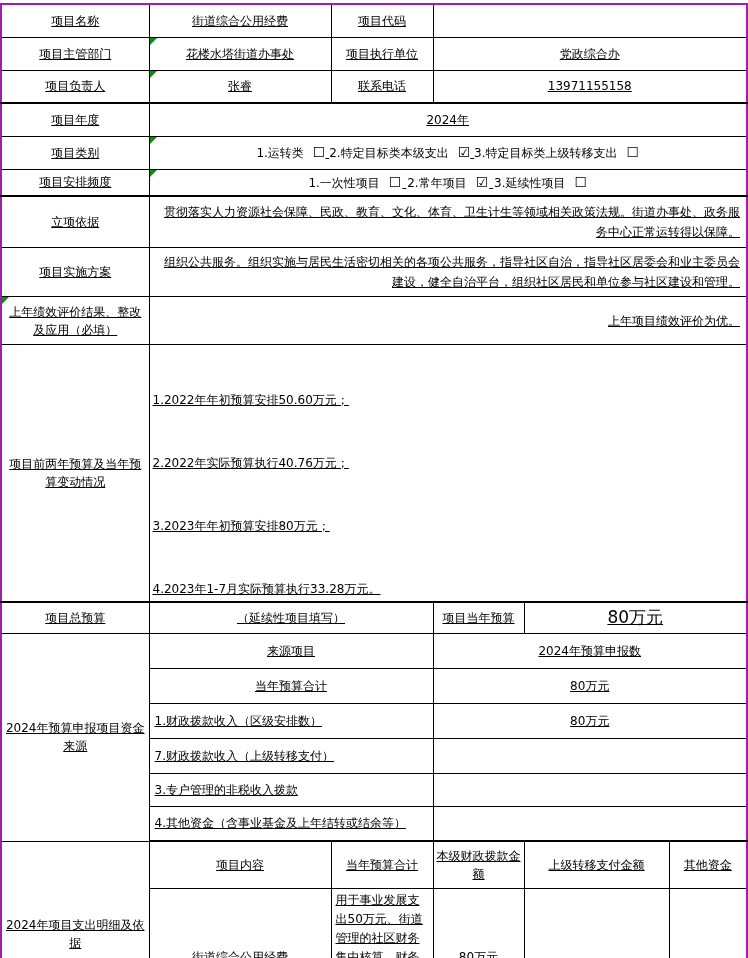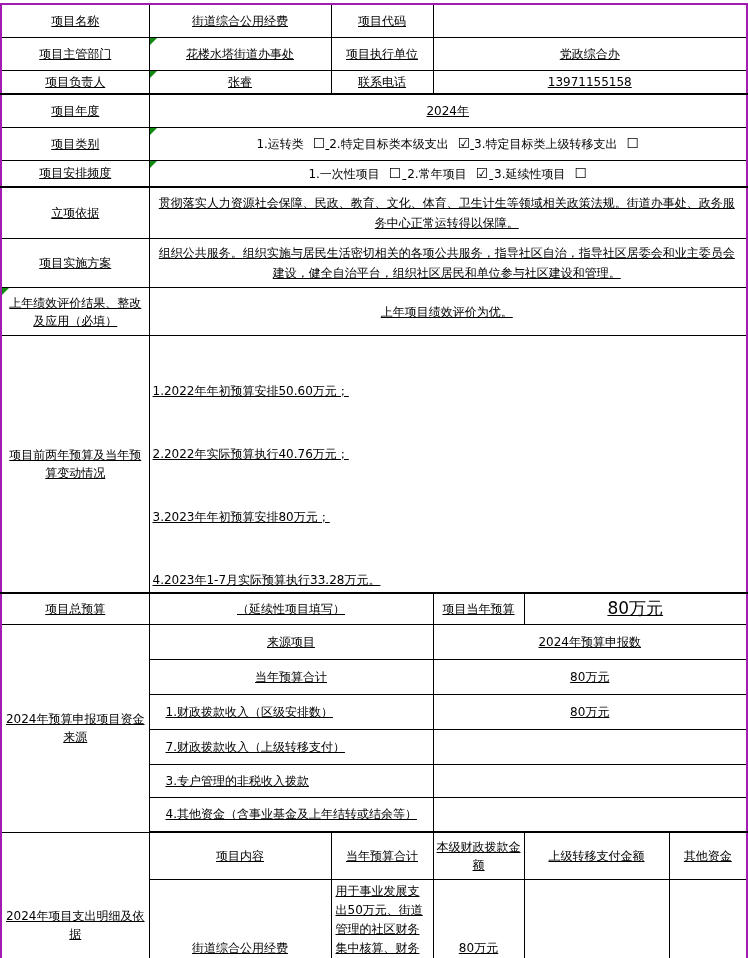--- a/index.html
+++ b/index.html
@@ -18,22 +18,22 @@
   .unit-row{position:relative;width:748px;height:35px;box-sizing:border-box;}
   .unit-row .unit-label{position:absolute;left:4px;top:8px;font-size:12px;font-weight:bold;}
   .gridline{position:absolute;top:0;bottom:0;width:1px;background:#d9d9d9;}
 
   
   table.form{border-collapse:collapse;table-layout:fixed;width:748px;border:2px solid #a21caf;text-decoration:underline;}
   td{border:1px solid #000;font-size:12px;text-align:center;vertical-align:middle;
      padding:2px 3px;position:relative;overflow:hidden;line-height:1.5;
      word-break:break-all;}
   tr.sep td{border-bottom-width:2px;}
-  td.left{text-align:left;padding-left:16px;padding-right:5px;}
-  td.para{text-align:center;line-height:20px;padding:4px 6px 4px 4px;}
+  td.left{text-align:left;padding-left:5px;padding-right:5px;}
+  td.para{text-align:right;line-height:20px;padding:4px 6px 4px 4px;}
   td.big{font-size:17px;}
   .blines div{line-height:19px;text-align:left;margin-top:44px;}
   .tri{position:absolute;top:0;left:0;width:0;height:0;
        border-top:7px solid var(--marker,#118c11);border-right:7px solid transparent;}
   .opt{white-space:nowrap;display:inline-block;}
   .opt .box{margin-left:9px;font-size:14px;}
   .gap-lg{margin:0 0;}
   .gap-sm{margin:0 1px;}
   .basis-cell{text-align:left;line-height:19px;padding:2px 3px 2px 4px;}
 </style>
@@ -60,21 +60,21 @@
       <td>街道综合公用经费</td>
       <td>项目代码</td>
       <td colspan="3"></td>
     </tr>
     <tr style="height:33px">
       <td>项目主管部门</td>
       <td><span class="tri"></span><span>花楼水塔街道办事处</span></td>
       <td>项目执行单位</td>
       <td colspan="3">党政综合办</td>
     </tr>
-    <tr style="height:24px" class="sep">
+    <tr style="height:33px" class="sep">
       <td>项目负责人</td>
       <td><span class="tri"></span><span>张睿</span></td>
       <td>联系电话</td>
       <td colspan="3">13971155158</td>
     </tr>
 
     <tr style="height:33px">
       <td>项目年度</td>
       <td colspan="5">2024年</td>
     </tr>

